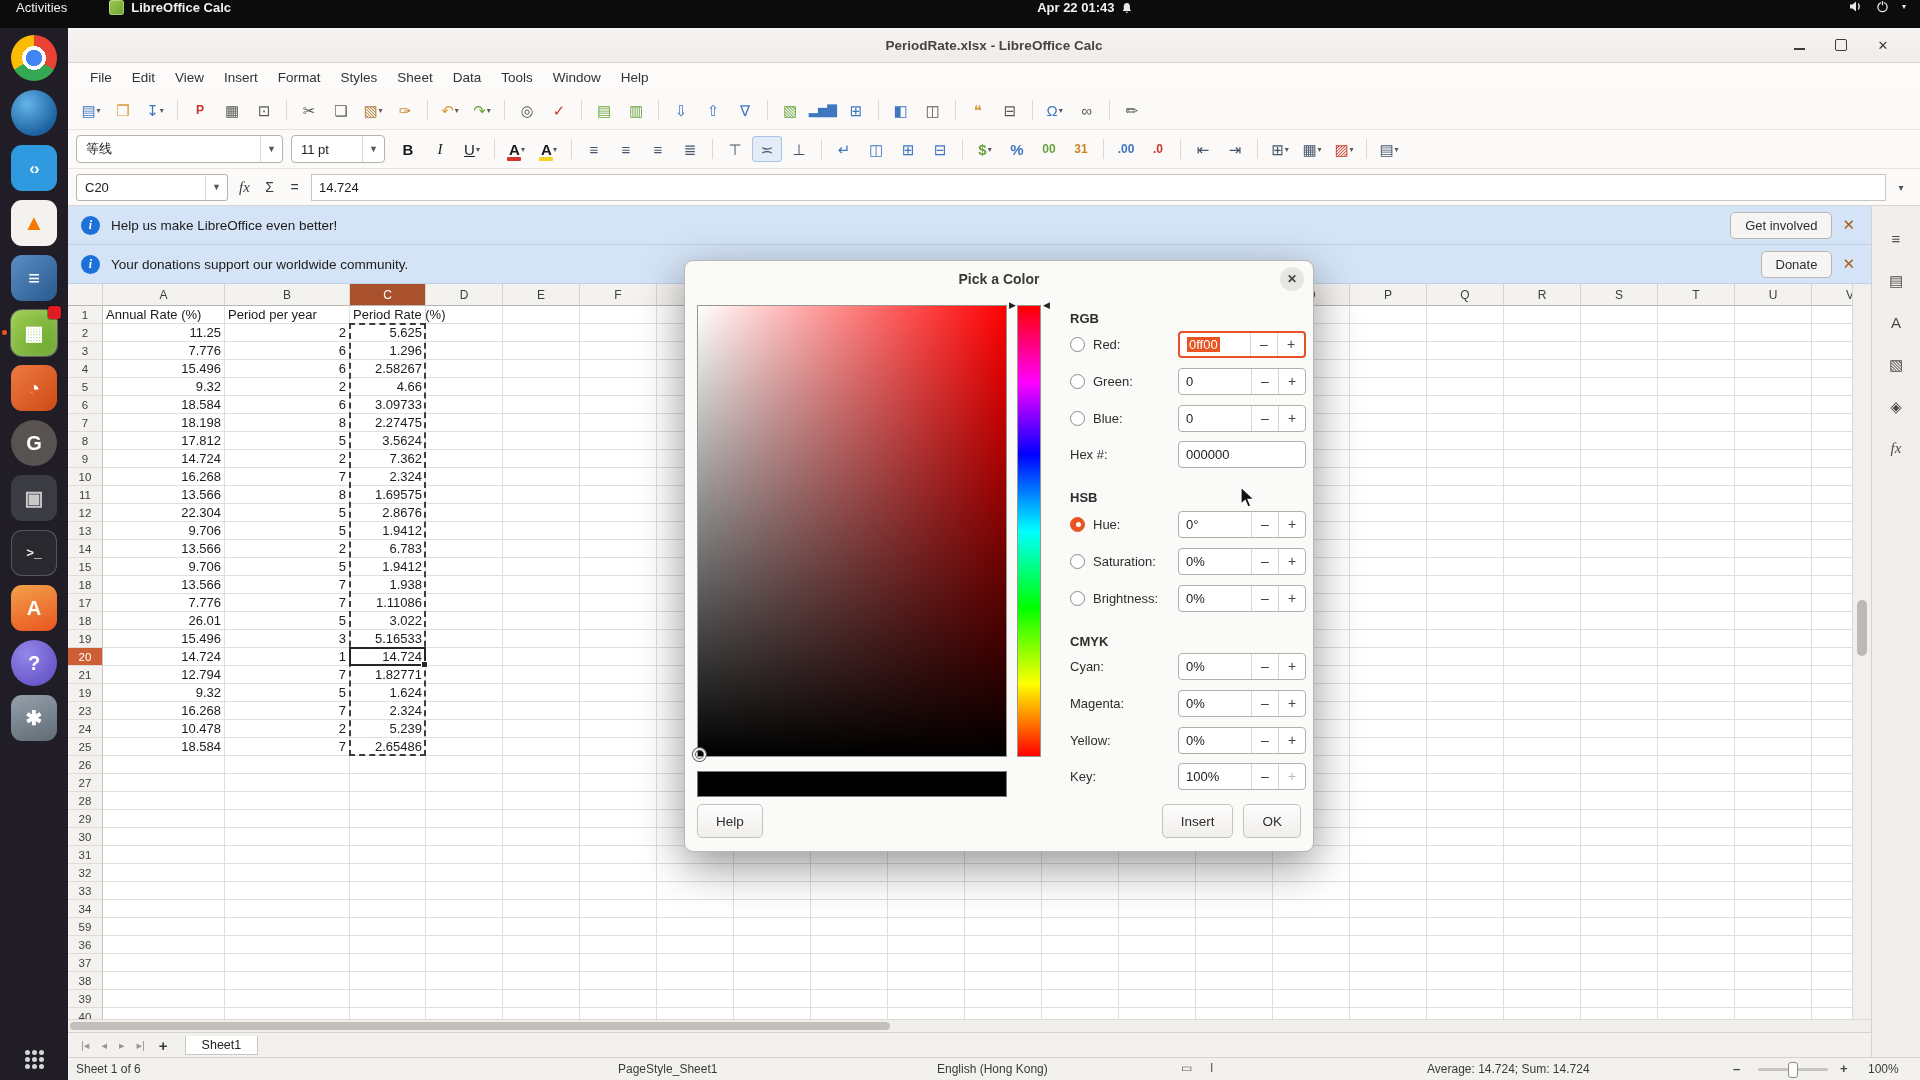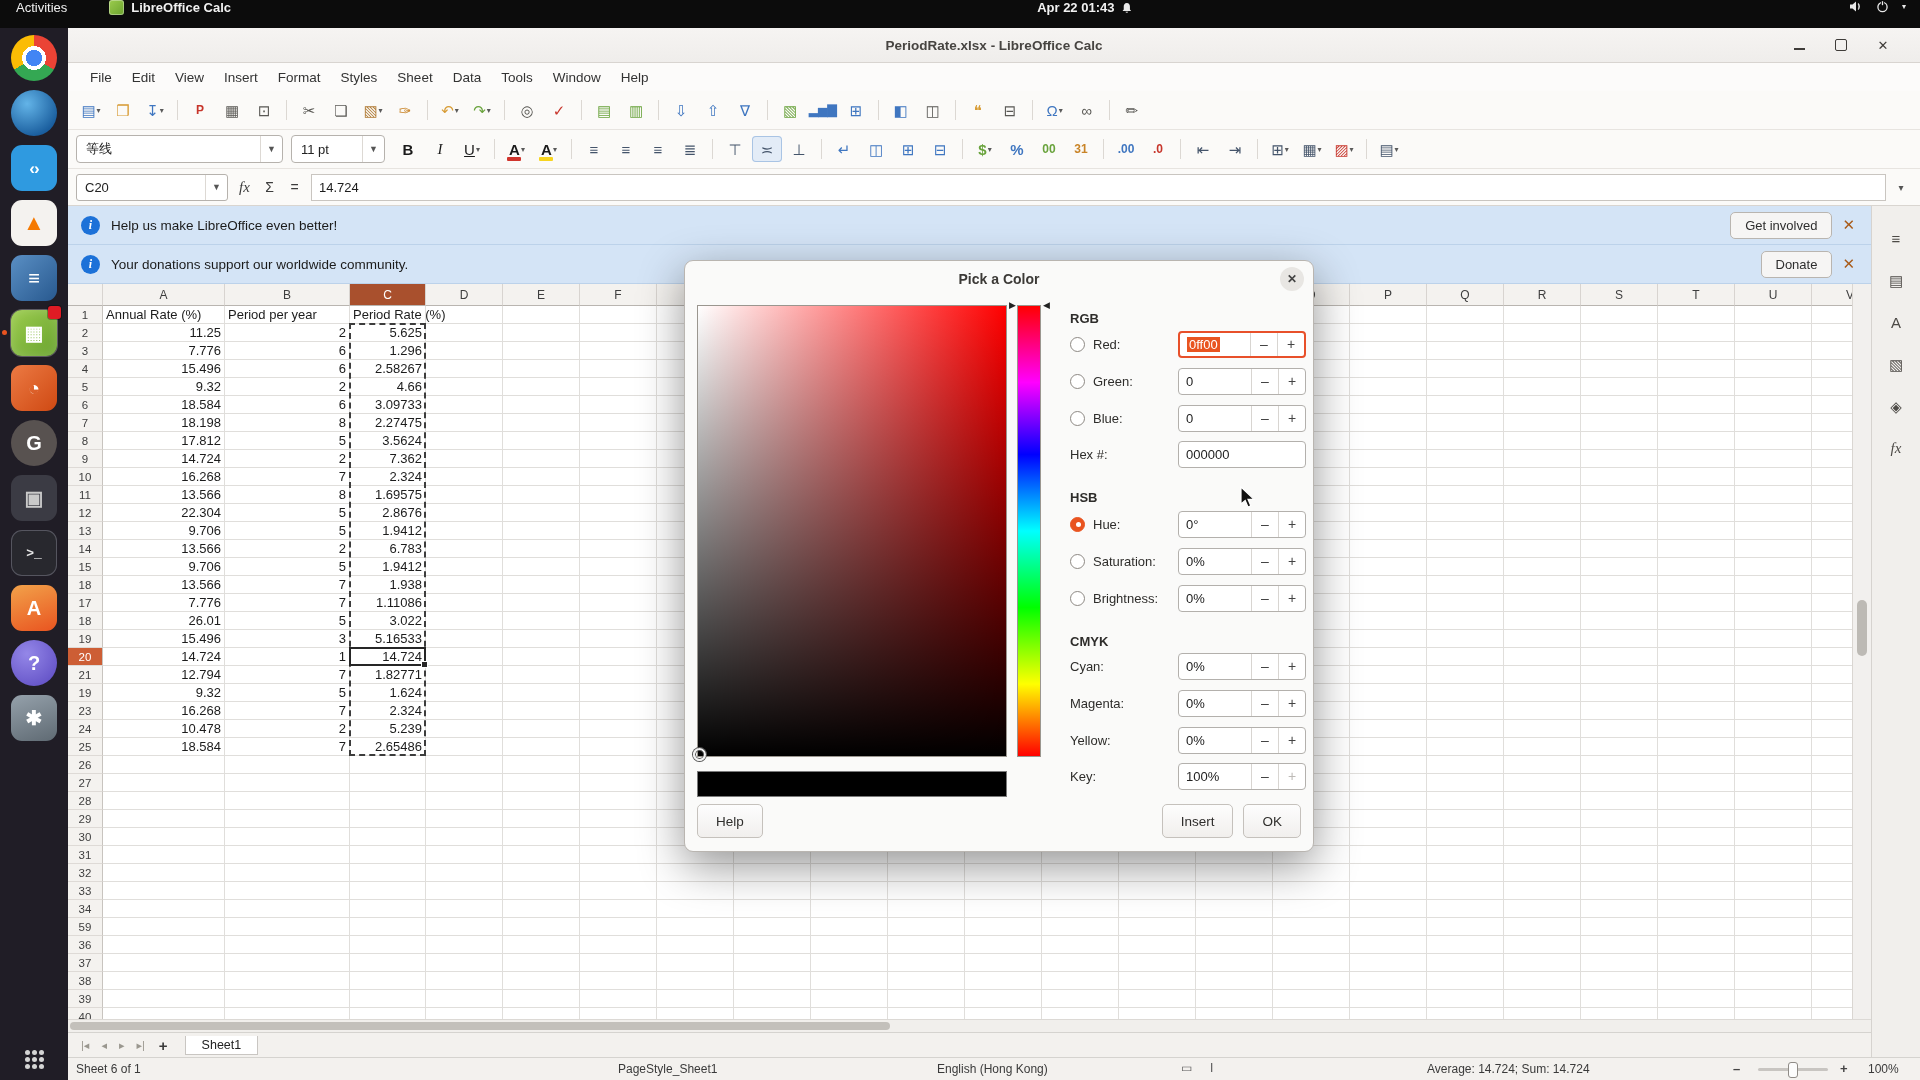--- a/index.html
+++ b/index.html
@@ -1593,21 +1593,21 @@
           <span class="ssico">A</span>
           <span class="ssico">▧</span>
           <span class="ssico">◈</span>
           <span class="ssico">
             <span class="fx">fx</span>
           </span>
         </div>
     </div>
 
     <div class="statusbar">
-      <span class="sb" style="left:8px;">Sheet 6 of 1</span>
+      <span class="sb" style="left:8px;">Sheet 1 of 6</span>
       <span class="sb" style="left:550px;">PageStyle_Sheet1</span>
       <span class="sb" style="left:869px;">English (Hong Kong)</span>
       <span class="sb-ico" style="left:1113px;" id="sbico0">▭</span>
       <span class="sb-ico" style="left:1142px;" id="sbico1">Ι</span>
       <span class="sb" style="left:1359px;">Average: 14.724; Sum: 14.724</span>
       <span class="zbtn" style="left:1665px;">–</span>
       <span class="ztrack" style="left:1690px;">
         <span class="zthumb"></span>
       </span>
       <span class="zbtn" style="left:1772px;">+</span>

